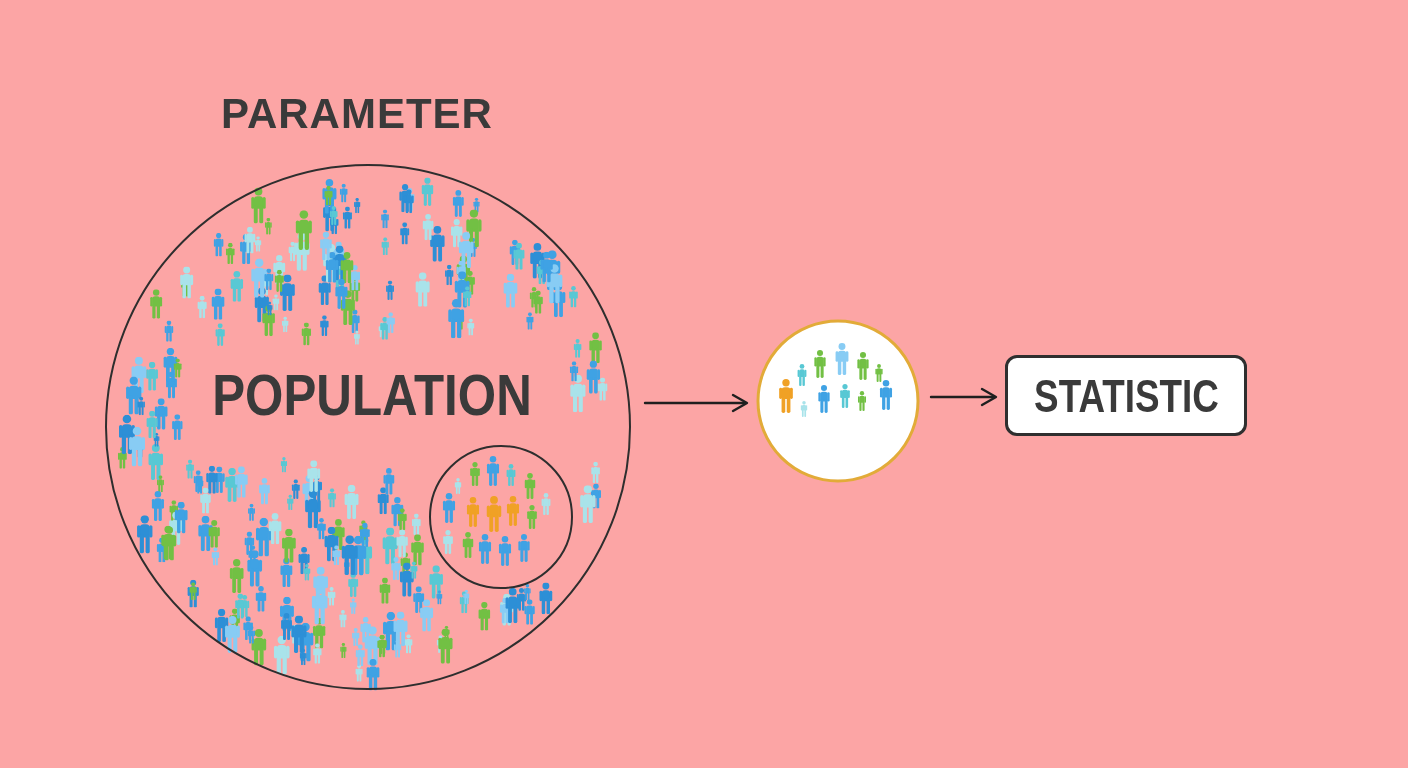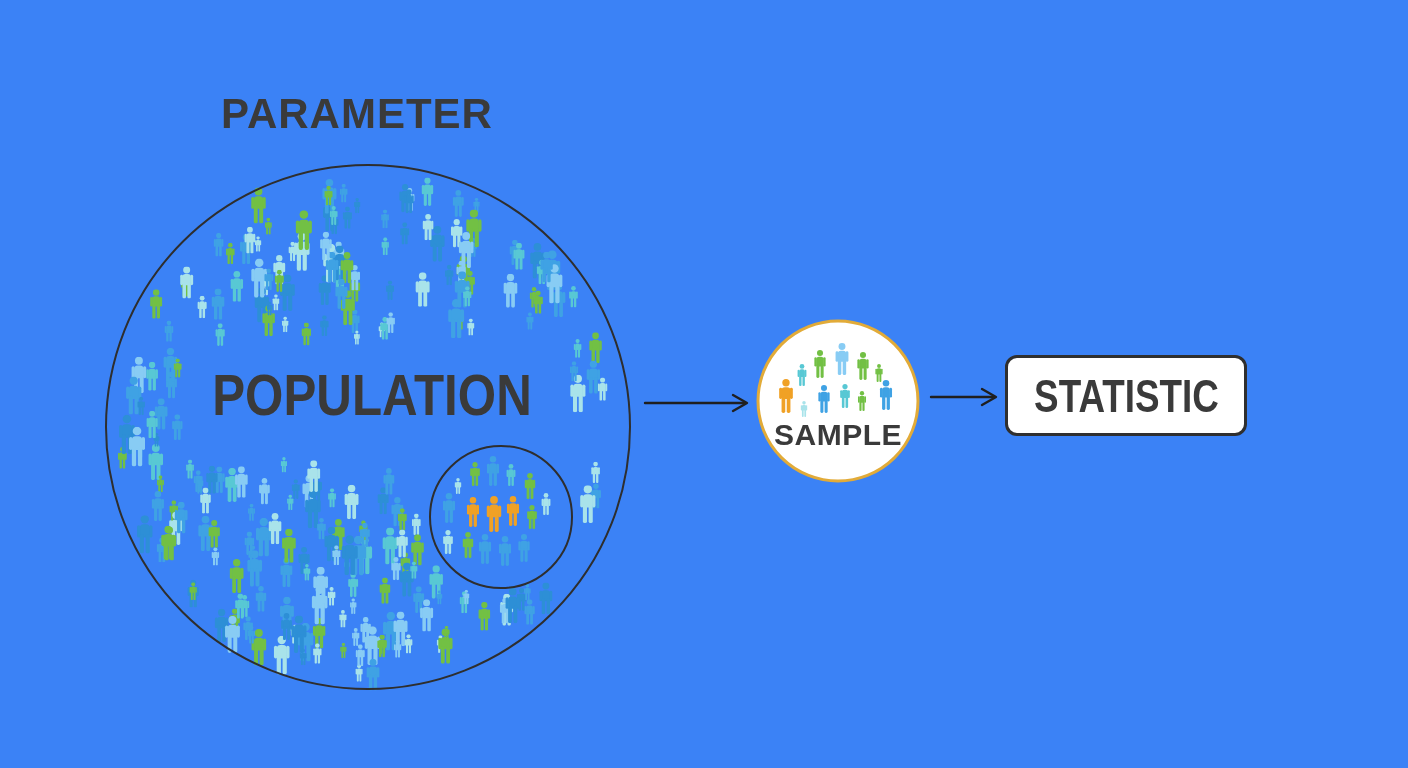--- a/index.html
+++ b/index.html
@@ -1,17 +1,17 @@
 <!DOCTYPE html>
 <html><head>
 <meta charset="utf-8">
 <style>
   html,body{margin:0;padding:0;background:#ffffff;}
   body{width:1408px;height:768px;overflow:hidden;font-family:"Liberation Sans",sans-serif;}
-  .stage{position:relative;width:1408px;height:768px;background:#3b82f6;}
+  .stage{position:relative;width:1408px;height:768px;background:#fca5a5;}
   #scene{position:absolute;left:0;top:0;}
   .lbl{position:absolute;font-weight:700;color:#3a3a3a;text-align:center;line-height:1;white-space:nowrap;}
   .lbl .tx{display:inline-block;white-space:nowrap;}
   .parameter{left:157px;top:93px;width:400px;font-size:42px;letter-spacing:1px;}
   .population{left:168px;top:366px;width:408px;font-size:58px;}
   .population .tx{transform:scaleX(.85);transform-origin:50% 50%;}
   .sample{left:763px;top:420px;width:150px;font-size:30px;letter-spacing:.5px;}
   .statistic-box{position:absolute;left:1005px;top:355px;width:242px;height:81px;
     border:3px solid #2f2f2f;border-radius:12px;background:#ffffff;
     display:flex;align-items:center;justify-content:center;box-sizing:border-box;}
@@ -319,21 +319,18 @@
   </svg>
 
   <div class="lbl parameter">
     <span class="tx">PARAMETER</span>
   </div>
 
   <div class="lbl population">
     <span class="tx">POPULATION</span>
   </div>
 
-  <div class="lbl sample">
-    <span class="tx">SAMPLE</span>
-  </div>
 
   <div class="statistic-box">
     <span class="tx">STATISTIC</span>
   </div>
 
 </div>
 
 </body></html>

